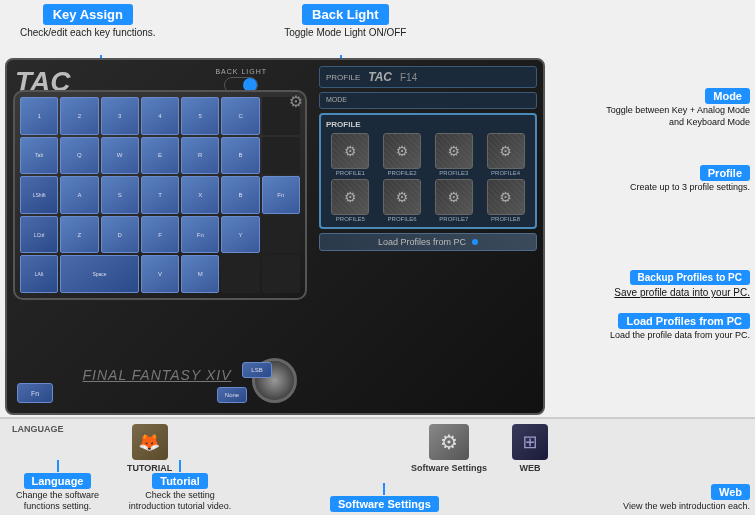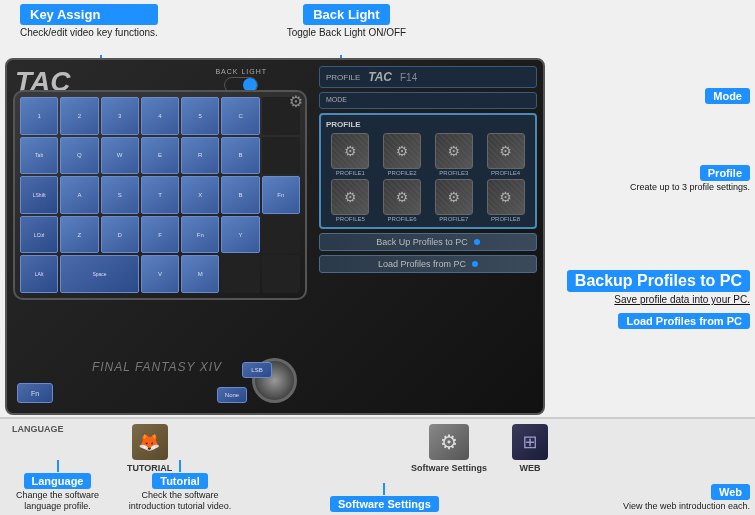--- a/index.html
+++ b/index.html
@@ -11,28 +11,28 @@
       background: #f0f0f0;
       position: relative;
       overflow: hidden;
     }
   </style>
 </head>
 <body>
 
 <div style="position:absolute;top:0;left:0;right:0;height:55px;background:#f0f0f0;z-index:30;display:flex;align-items:flex-start;justify-content:space-between;padding:4px 20px;">
 
-  <div style="display:flex;flex-direction:column;">
+  <div style="display:flex;flex-direction:column;align-items:center;">
     <div style="background:#1e90ff;color:white;font-weight:bold;font-size:13px;padding:3px 10px;border-radius:3px;">Key Assign</div>
-    <div style="font-size:10px;color:#222;margin-top:2px;text-align:center;">Check/edit video key functions.</div>
+    <div style="font-size:10px;color:#222;margin-top:2px;text-align:center;">Check/edit each key functions.</div>
   </div>
 
   <div style="display:flex;flex-direction:column;align-items:center;">
     <div style="background:#1e90ff;color:white;font-weight:bold;font-size:13px;padding:3px 10px;border-radius:3px;">Back Light</div>
-    <div style="font-size:10px;color:#222;margin-top:2px;text-align:center;">Toggle Back Light ON/OFF</div>
+    <div style="font-size:10px;color:#222;margin-top:2px;text-align:center;">Toggle Mode Light ON/OFF</div>
   </div>
 
   <div style="width:200px;"></div>
 </div>
 
 <div style="position:absolute;top:46px;left:100px;width:2px;height:12px;background:#1e90ff;z-index:29;"></div>
 <div style="position:absolute;top:46px;left:340px;width:2px;height:12px;background:#1e90ff;z-index:29;"></div>
 
 <div style="position:absolute;top:58px;left:5px;right:210px;bottom:100px;background:linear-gradient(135deg,#2a2a2a 0%,#111 100%);border-radius:8px;border:2px solid #555;overflow:hidden;">
 
@@ -87,21 +87,21 @@
       <div style="background:linear-gradient(145deg,#4a6aaa,#2a4a8a);border-radius:2px;border:1px solid #6a8ad0;font-size:5px;color:#dde;display:flex;align-items:center;justify-content:center;">LAlt</div>
       <div style="grid-column:span 2;background:linear-gradient(145deg,#4a6aaa,#2a4a8a);border-radius:2px;border:1px solid #6a8ad0;font-size:5px;color:#dde;display:flex;align-items:center;justify-content:center;">Space</div>
       <div style="background:linear-gradient(145deg,#5a80c0,#3a5a9a);border-radius:2px;border:1px solid #6a8ad0;font-size:6px;color:#dde;display:flex;align-items:center;justify-content:center;">V</div>
       <div style="background:linear-gradient(145deg,#5a80c0,#3a5a9a);border-radius:2px;border:1px solid #6a8ad0;font-size:6px;color:#dde;display:flex;align-items:center;justify-content:center;">M</div>
       <div style="background:#222;border-radius:2px;"></div>
       <div style="background:#222;border-radius:2px;"></div>
     </div>
 
     <div style="position:absolute;top:32px;right:4px;color:#888;font-size:16px;">⚙</div>
 
-    <div style="position:absolute;bottom:39px;left:50%;transform:translateX(-50%);font-size:12px;color:#777;white-space:nowrap;font-style:italic;letter-spacing:1px;">FINAL FANTASY XIV</div>
+    <div style="position:absolute;bottom:30px;left:50%;transform:translateX(-50%);font-size:14px;color:#777;white-space:nowrap;font-style:italic;letter-spacing:1px;text-decoration:underline;">FINAL FANTASY XIV</div>
 
     <div style="position:absolute;bottom:10px;left:10px;width:36px;height:20px;background:linear-gradient(145deg,#4a6aaa,#2a4a8a);border-radius:3px;border:1px solid #6a8ad0;font-size:7px;color:#dde;display:flex;align-items:center;justify-content:center;">Fn</div>
 
     <div style="position:absolute;bottom:10px;right:10px;width:45px;height:45px;background:radial-gradient(circle,#999 0%,#444 70%);border-radius:50%;border:3px solid #666;"></div>
 
     <div style="position:absolute;bottom:35px;right:35px;width:30px;height:16px;background:linear-gradient(145deg,#4a6aaa,#2a4a8a);border-radius:3px;border:1px solid #6a8ad0;font-size:6px;color:#dde;display:flex;align-items:center;justify-content:center;">LSB</div>
 
     <div style="position:absolute;bottom:10px;right:60px;width:30px;height:16px;background:linear-gradient(145deg,#4a6aaa,#2a4a8a);border-radius:3px;border:1px solid #6a8ad0;font-size:6px;color:#dde;display:flex;align-items:center;justify-content:center;">None</div>
   </div>
 
@@ -180,48 +180,46 @@
         <div style="display:flex;flex-direction:column;align-items:center;">
           <div style="width:38px;height:36px;background:linear-gradient(135deg,#3a3a3a,#555);border:1px solid #666;border-radius:3px;overflow:hidden;position:relative;display:flex;align-items:center;justify-content:center;">
             <div style="position:absolute;inset:0;background:repeating-linear-gradient(45deg,transparent,transparent 2px,rgba(100,100,100,0.2) 2px,rgba(100,100,100,0.2) 4px);"></div>
             <span style="color:#aaa;font-size:14px;z-index:1;">⚙</span>
           </div>
           <span style="color:#9ab;font-size:6px;margin-top:1px;">PROFILE8</span>
         </div>
       </div>
     </div>
 
-    <div style="background:linear-gradient(90deg,#2a3a4a,#3a4a5a);border:1px solid #4a6a8a;border-radius:3px;color:#bbb;font-size:9px;padding:3px 6px;text-align:center;cursor:pointer;display:flex;align-items:center;justify-content:center;">
-      <span>Back Up Profiles to PC</span>
-      <div style="width:6px;height:6px;background:#1e90ff;border-radius:50%;margin-left:6px;"></div>
-    </div>
 
     <div style="background:linear-gradient(90deg,#2a3a4a,#3a4a5a);border:1px solid #4a6a8a;border-radius:3px;color:#bbb;font-size:9px;padding:3px 6px;text-align:center;cursor:pointer;display:flex;align-items:center;justify-content:center;">
       <span>Load Profiles from PC</span>
       <div style="width:6px;height:6px;background:#1e90ff;border-radius:50%;margin-left:6px;"></div>
     </div>
   </div>
 </div>
 
 <div style="position:absolute;top:88px;right:5px;z-index:40;display:flex;flex-direction:column;align-items:flex-end;">
   <div style="background:#1e90ff;color:white;font-weight:bold;font-size:11px;padding:2px 8px;border-radius:3px;margin-bottom:1px;">Mode</div>
+  <div style="font-size:9px;color:#111;text-align:right;max-width:150px;line-height:1.3;">Toggle between Key + Analog Mode and Keyboard Mode</div>
 </div>
 
 <div style="position:absolute;top:165px;right:5px;z-index:40;display:flex;flex-direction:column;align-items:flex-end;">
   <div style="background:#1e90ff;color:white;font-weight:bold;font-size:11px;padding:2px 8px;border-radius:3px;margin-bottom:1px;">Profile</div>
   <div style="font-size:9px;color:#111;text-align:right;max-width:150px;line-height:1.3;">Create up to 3 profile settings.</div>
 </div>
 
 <div style="position:absolute;top:270px;right:5px;z-index:40;display:flex;flex-direction:column;align-items:flex-end;">
-  <div style="background:#1e90ff;color:white;font-weight:bold;font-size:16px;padding:2px 8px;border-radius:3px;margin-bottom:1px;">Backup Profiles to PC</div>
+  <div style="background:#1e90ff;color:white;font-weight:bold;font-size:10px;padding:2px 8px;border-radius:3px;margin-bottom:1px;">Backup Profiles to PC</div>
   <div style="font-size:10px;color:#111;text-align:right;max-width:150px;line-height:1.3;text-decoration:underline;">Save profile data into your PC.</div>
 </div>
 
 <div style="position:absolute;top:313px;right:5px;z-index:40;display:flex;flex-direction:column;align-items:flex-end;">
   <div style="background:#1e90ff;color:white;font-weight:bold;font-size:11px;padding:2px 8px;border-radius:3px;margin-bottom:1px;">Load Profiles from PC</div>
+  <div style="font-size:9px;color:#111;text-align:right;max-width:150px;line-height:1.3;">Load the profile data from your PC.</div>
 </div>
 
 <div style="position:absolute;bottom:0;left:0;right:0;height:98px;background:#e8e8e8;border-top:2px solid #ccc;display:flex;align-items:flex-start;padding:5px 12px;gap:25px;">
 
   <div style="display:flex;flex-direction:column;min-width:90px;">
     <span style="font-size:9px;color:#555;font-weight:bold;text-transform:uppercase;margin-bottom:3px;">LANGUAGE</span>
   </div>
 
   <div style="display:flex;flex-direction:column;align-items:center;cursor:pointer;">
     <div style="width:36px;height:36px;background:linear-gradient(135deg,#7a6a4a,#5a4a2a);border-radius:4px;display:flex;align-items:center;justify-content:center;margin-bottom:3px;">
@@ -245,27 +243,27 @@
     </div>
     <span style="font-size:9px;color:#333;font-weight:bold;text-transform:uppercase;text-align:center;">Web</span>
   </div>
 
   <div style="width:170px;"></div>
 </div>
 
 <div style="position:absolute;bottom:2px;left:10px;z-index:50;display:flex;flex-direction:column;align-items:center;">
   <div style="width:2px;height:12px;background:#1e90ff;margin:0 auto;margin-bottom:1px;"></div>
   <div style="background:#1e90ff;color:white;font-weight:bold;font-size:11px;padding:2px 8px;border-radius:3px;margin-bottom:1px;">Language</div>
-  <div style="font-size:9px;color:#222;text-align:center;max-width:95px;line-height:1.3;">Change the software language profile.</div>
+  <div style="font-size:9px;color:#222;text-align:center;max-width:95px;line-height:1.3;">Change the software functions setting.</div>
 </div>
 
 <div style="position:absolute;bottom:2px;left:125px;z-index:50;display:flex;flex-direction:column;align-items:center;">
   <div style="width:2px;height:12px;background:#1e90ff;margin:0 auto;margin-bottom:1px;"></div>
   <div style="background:#1e90ff;color:white;font-weight:bold;font-size:11px;padding:2px 8px;border-radius:3px;margin-bottom:1px;">Tutorial</div>
-  <div style="font-size:9px;color:#222;text-align:center;max-width:110px;line-height:1.3;">Check the software introduction tutorial video.</div>
+  <div style="font-size:9px;color:#222;text-align:center;max-width:110px;line-height:1.3;">Check the setting introduction tutorial video.</div>
 </div>
 
 <div style="position:absolute;bottom:2px;left:330px;z-index:50;display:flex;flex-direction:column;align-items:center;">
   <div style="width:2px;height:12px;background:#1e90ff;margin:0 auto;margin-bottom:1px;"></div>
   <div style="background:#1e90ff;color:white;font-weight:bold;font-size:11px;padding:2px 8px;border-radius:3px;margin-bottom:1px;">Software Settings</div>
 </div>
 
 <div style="position:absolute;bottom:2px;right:5px;z-index:50;display:flex;flex-direction:column;align-items:flex-end;">
   <div style="background:#1e90ff;color:white;font-weight:bold;font-size:11px;padding:2px 8px;border-radius:3px;margin-bottom:1px;">Web</div>
   <div style="font-size:9px;color:#222;text-align:right;max-width:150px;line-height:1.3;">View the web introduction each.</div>

